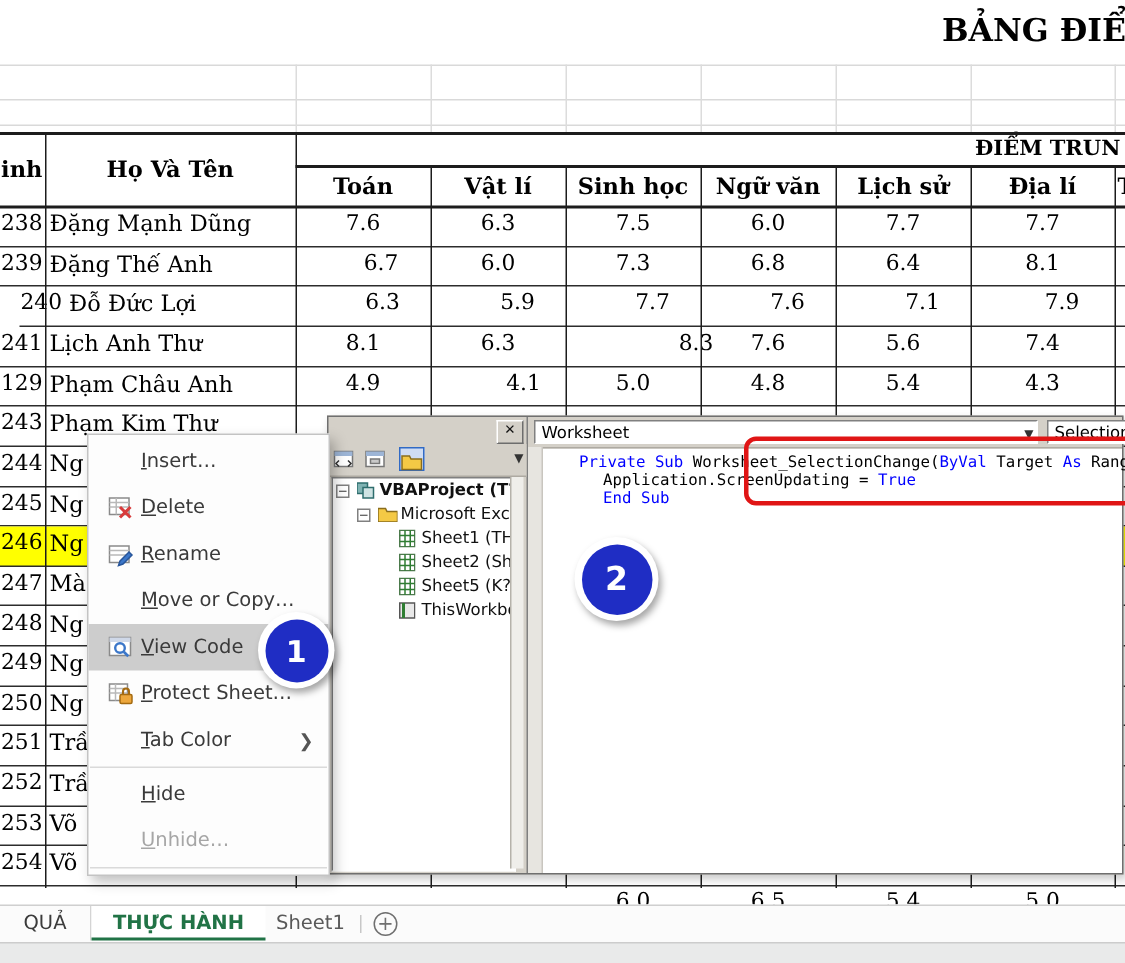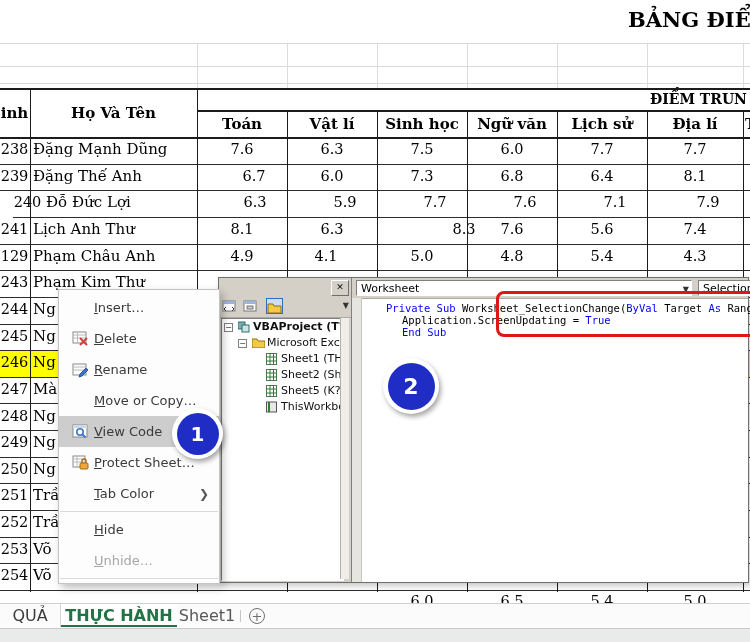--- a/index.html
+++ b/index.html
@@ -61,21 +61,21 @@
   #red-box{left:144px;top:13px;width:384px;height:46px;border:3px solid #e01515;border-radius:8px;
            position:absolute;z-index:5;box-sizing:border-box;}
   
   .badge{position:absolute;border-radius:50%;background:#fff;box-shadow:2px 3px 5px rgba(0,0,0,.35);
          display:flex;align-items:center;justify-content:center;z-index:60;}
   .badge .inner{border-radius:50%;background:#1f2dc4;color:#fff;font-weight:bold;
                 display:flex;align-items:center;justify-content:center;}
   
   #tabbar{left:0;top:603px;width:750px;height:39px;background:#fbfbfb;border-top:1px solid #cfcfcf;z-index:20;}
   #tab-strip-bottom{position:absolute;left:0;top:24px;width:750px;height:15px;background:#e9eaea;border-top:1px solid #cccccc;}
-  .stab{position:absolute;top:0;height:23px;font-size:16px;line-height:23px;text-align:center;}
+  .stab{position:absolute;top:0;height:23px;font-size:13px;line-height:23px;text-align:center;}
   #tab-qua{left:0;width:60px;color:#3b3b3b;border-right:1px solid #d4d4d4;}
   #tab-active{left:61px;width:116px;background:#fff;color:#217346;font-weight:bold;border-bottom:2px solid #217346;box-sizing:border-box;}
   #tab-sheet1{left:178px;width:58px;color:#595959;}
   #tab-sep2{position:absolute;left:240px;top:6px;width:1px;height:12px;background:#c7c7c7;}
   #add-sheet{position:absolute;left:249px;top:4px;width:16px;height:16px;border:1.5px solid #6f6f6f;border-radius:50%;
              color:#6f6f6f;font-size:13px;line-height:15px;text-align:center;box-sizing:border-box;}
   #cliprow{overflow:hidden;left:0;top:592px;width:750px;height:11px;z-index:12;}
 </style>
 </head>
 <body>
@@ -149,21 +149,21 @@
           <span class="cscore serif" style="left: 287px; width: 90px;">6.3</span>
           <span class="cscore serif" style="left: 377px; width: 90px; margin-left: 42px;">8.3</span>
           <span class="cscore serif" style="left: 467px; width: 90px;">7.6</span>
           <span class="cscore serif" style="left: 557px; width: 90px;">5.6</span>
           <span class="cscore serif" style="left: 647px; width: 96px;">7.4</span>
         </div>
         <div class="trow" style="top: 106.6px;">
           <span class="cid serif">129</span>
           <span class="cname serif">Phạm Châu Anh</span>
           <span class="cscore serif" style="left: 197px; width: 90px;">4.9</span>
-          <span class="cscore serif" style="left: 281px; width: 90px;">4.1</span>
+          <span class="cscore serif" style="left: 304px; width: 90px;">4.1</span>
           <span class="cscore serif" style="left: 377px; width: 90px;">5.0</span>
           <span class="cscore serif" style="left: 467px; width: 90px;">4.8</span>
           <span class="cscore serif" style="left: 557px; width: 90px;">5.4</span>
           <span class="cscore serif" style="left: 647px; width: 96px;">4.3</span>
         </div>
         <div class="trow" style="top: 133.25px;">
           <span class="cid serif">243</span>
           <span class="cname serif">Phạm Kim Thư</span>
         </div>
         <div class="trow" style="top: 159.9px;">

